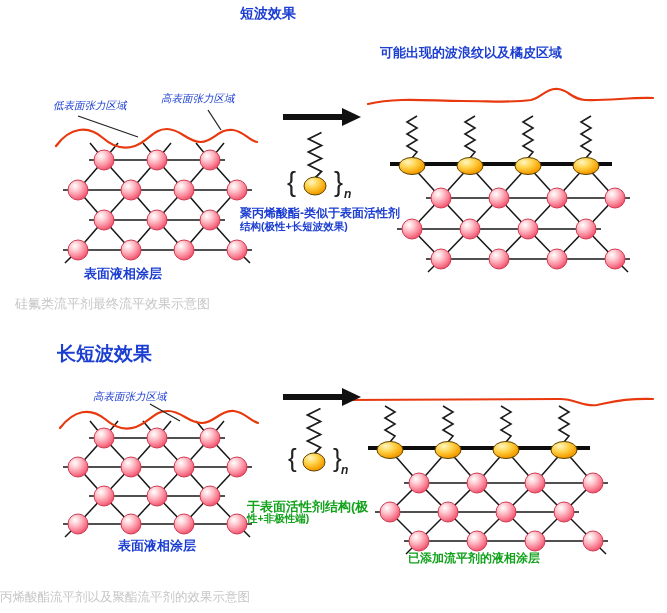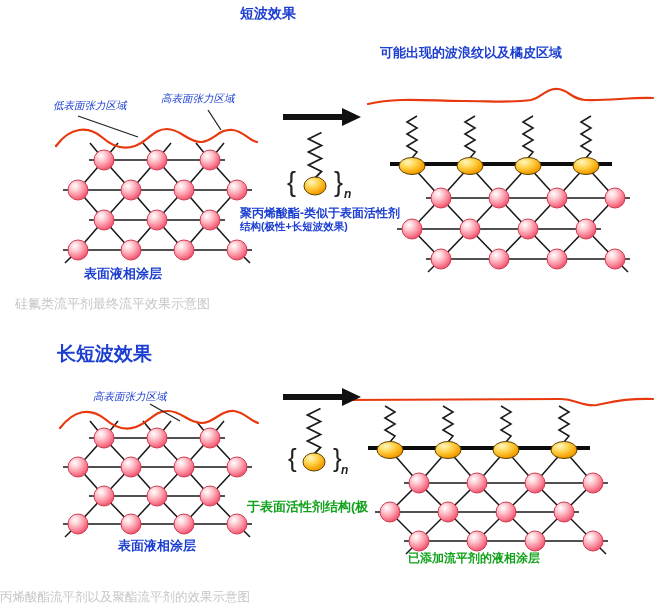--- a/index.html
+++ b/index.html
@@ -336,17 +336,18 @@
 
   <div class="lbl blue i" style="left:93px;top:390px;font-size:10.5px">高表面张力区域</div>
 
   <div class="lbl blue b" style="left:118px;top:538px;font-size:13px">表面液相涂层</div>
 
   <div class="lbl dark" style="left:288px;top:443px;font-size:26px">{</div>
   <div class="lbl dark" style="left:333px;top:443px;font-size:26px">}</div>
   <div class="lbl dark b i" style="left:341px;top:463px;font-size:12px">n</div>
 
   <div class="lbl green b ctr" style="left:247px;top:499px;width:136px;font-size:13px">于表面活性剂结构(极</div>
+  <div class="lbl green b ctr" style="left:247px;top:512px;width:136px;font-size:10.5px">性+非极性端)</div>
 
   <div class="lbl gray ctr" style="left:0;top:590px;width:667px;font-size:12.5px">丙烯酸酯流平剂以及聚酯流平剂的效果示意图</div>
 
   <div class="lbl green b" style="left:408px;top:551px;font-size:12px">已添加流平剂的液相涂层</div>
 </div>
 
 </body></html>

